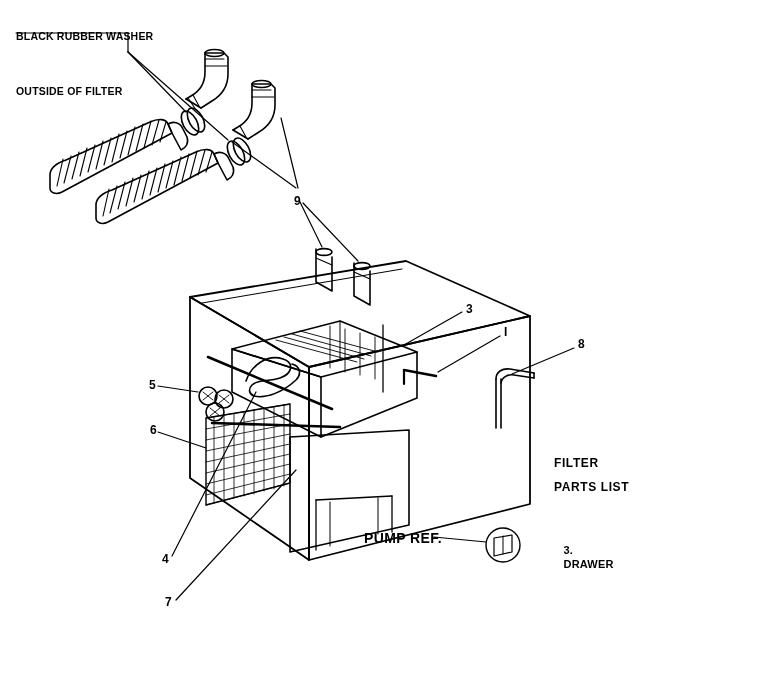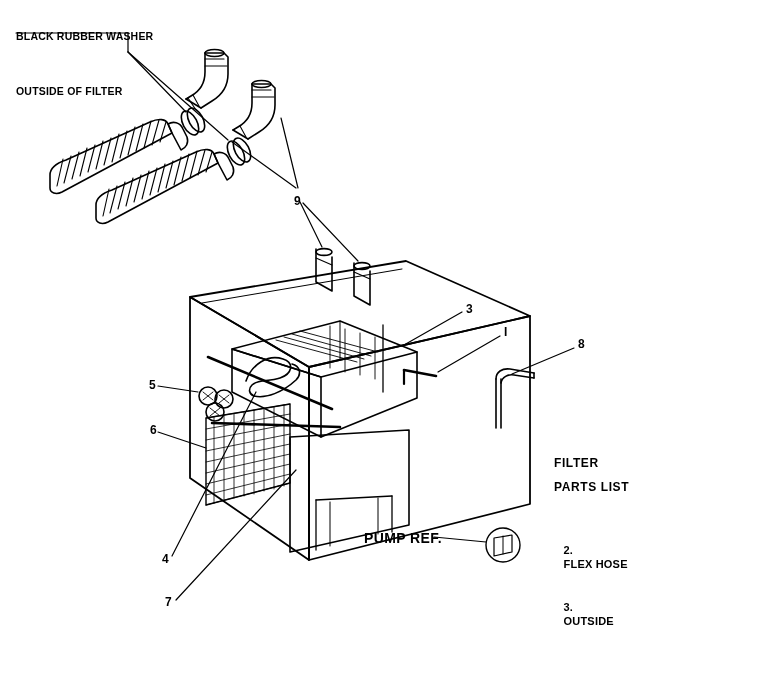--- a/index.html
+++ b/index.html
@@ -293,23 +293,19 @@
   <div class="lbl callout-num" style="left:162px; top:552px;">4</div>
   <div class="lbl callout-num" style="left:165px; top:595px;">7</div>
 
   <div class="lbl pump-ref" style="left:364px; top:530px;">PUMP REF.</div>
 
   <div class="lbl parts-title" style="left:554px; top:456px;">FILTER</div>
   <div class="lbl parts-title" style="left:554px; top:480px;">PARTS LIST</div>
 
   <div id="parts-list">
     <div class="lbl parts-item" style="position:relative;left:0;top:0;">
-      <span>2.</span>
-      <span>FLEX HOSE</span>
+      <span>3.</span>
+      <span>DRAWER</span>
     </div>
-    <div class="lbl parts-item" style="position:relative;left:0;top:0;">
-      <span>3.</span>
-      <span>OUTSIDE</span>
-    </div>
 
   </div>
 
 </div>
 
 </body></html>

